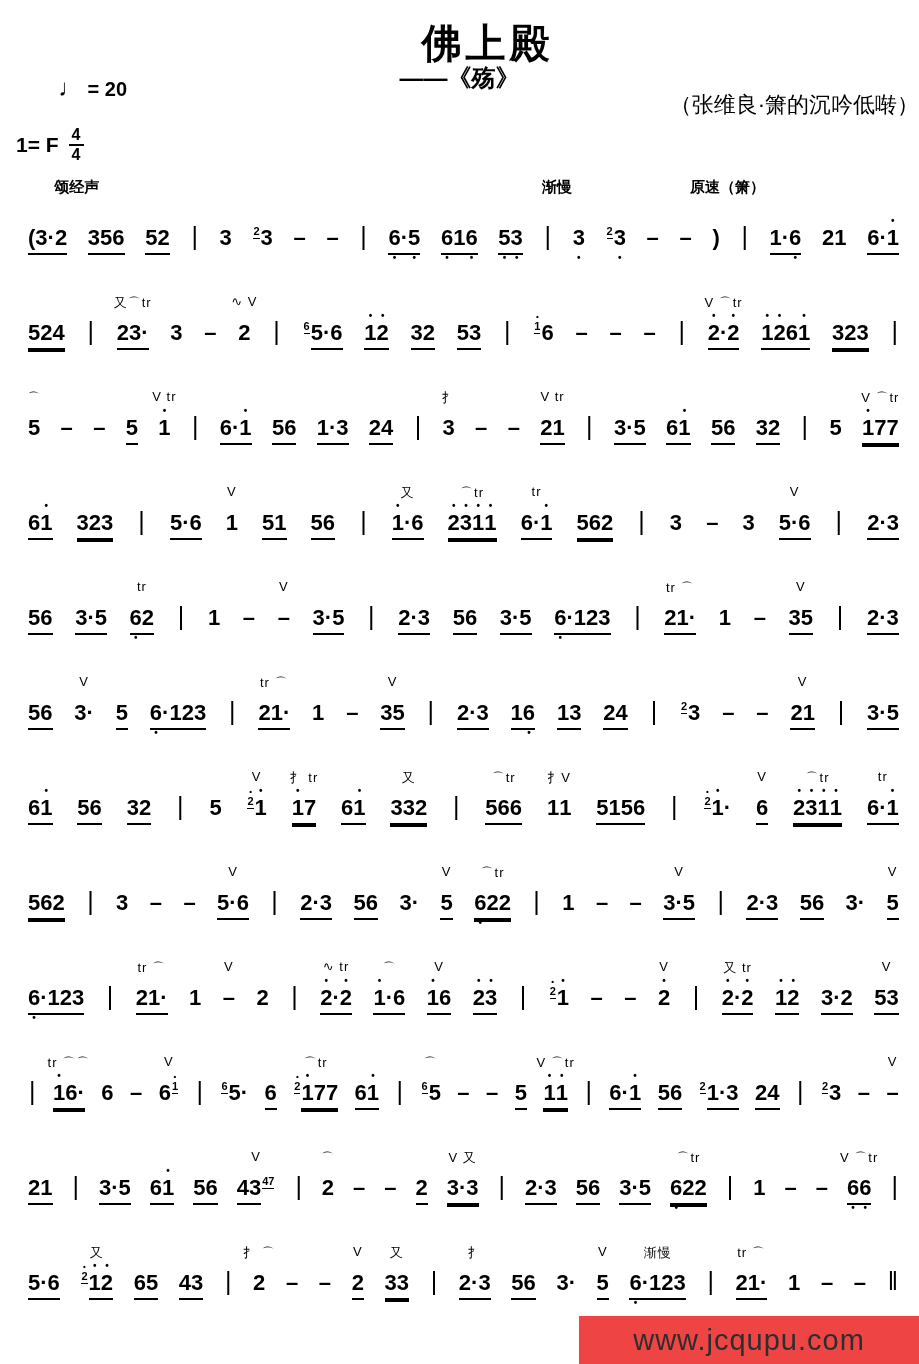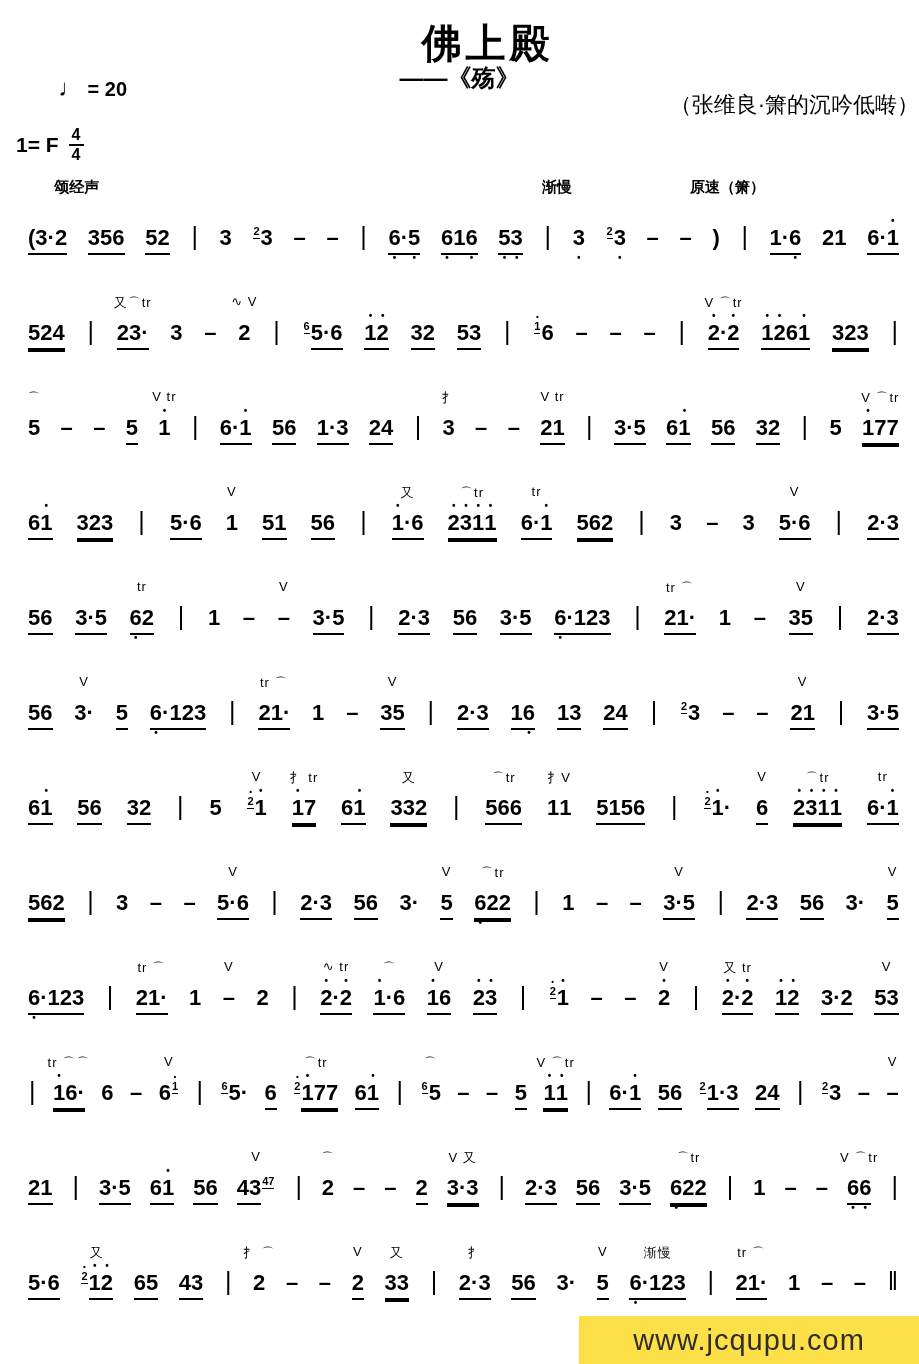--- a/index.html
+++ b/index.html
@@ -42,21 +42,21 @@
   .n{position:relative;display:inline-block;line-height:1.15;}
   .n .da,.n .db{position:absolute;left:50%;transform:translateX(-50%);
         font-style:normal;font-size:10px;line-height:1;}
   .n .da{top:-9px;}
   .n .db{bottom:-13px;}
   .g{display:inline-block;font-size:11px;font-weight:bold;position:relative;
      top:-10px;margin:0 1px;border-bottom:1px solid #000;}
   .g .n .da{top:-7px;font-size:8px;}
   
   .watermark{position:absolute;right:0;bottom:0;width:340px;height:48px;
-     background:#fde047;color:#2e2e2e;display:flex;align-items:center;
+     background:#ef4444;color:#2e2e2e;display:flex;align-items:center;
      justify-content:center;font-size:29px;letter-spacing:1px;}
 </style>
 </head>
 <body>
 
 <div id="page">
   <div class="title">佛上殿</div>
   <div class="subtitle">——《殇》</div>
   <div class="subtitle2">（张维良·箫的沉吟低啭）</div>
 

